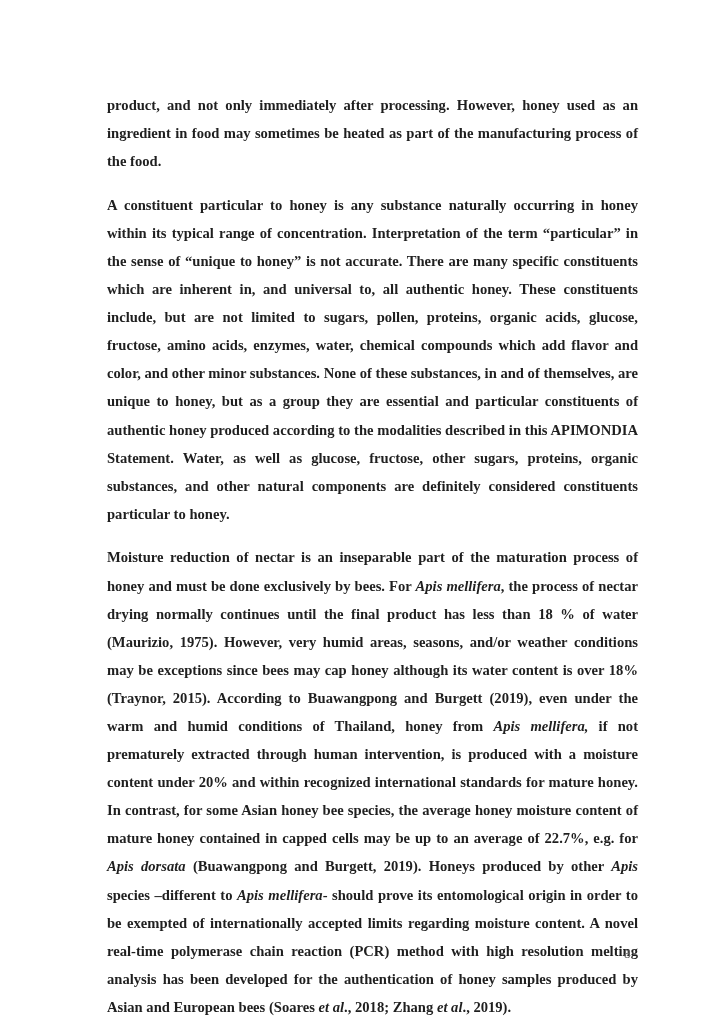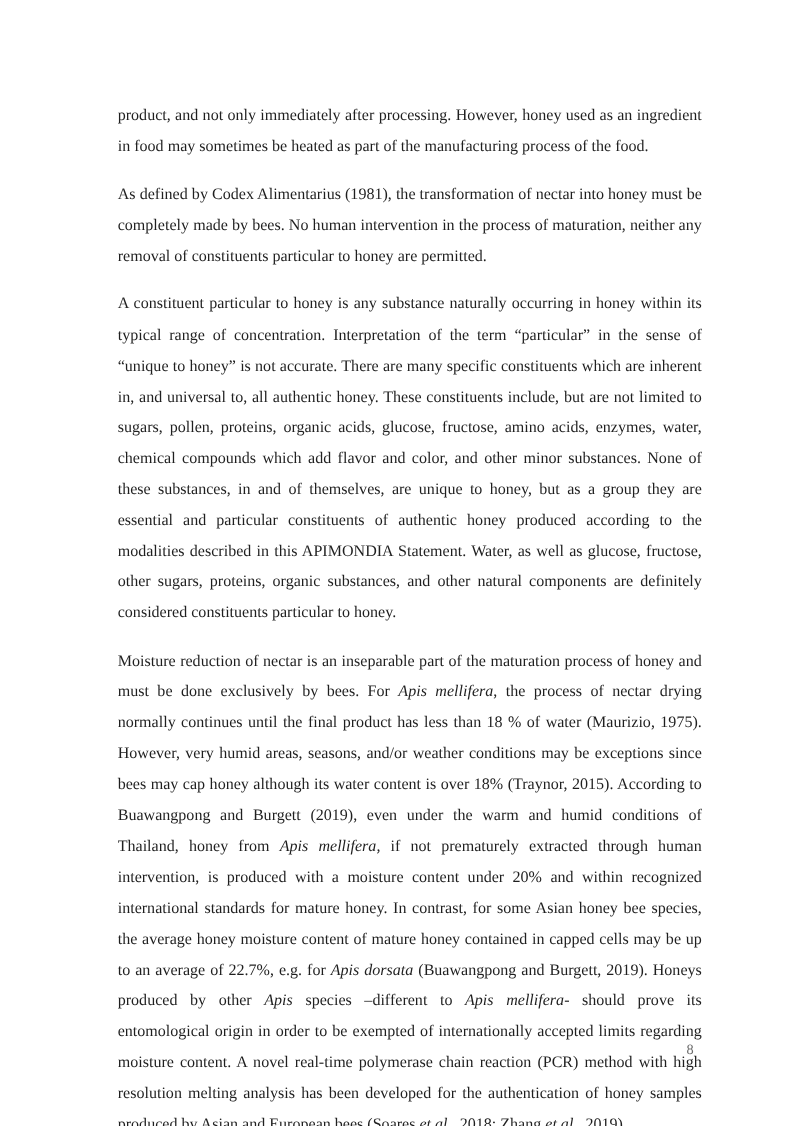--- a/index.html
+++ b/index.html
@@ -7,32 +7,31 @@
   .page {
     position: absolute; left: 0; top: 0; width: 724px; height: 1024px;
     background: #ffffff;
   }
   .body-text {
     position: absolute; left: 107px; width: 531px; top: 91px;
     font-family: "Liberation Serif", serif;
     font-size: 14.6px; line-height: 28.1px; color: #1f1f1f;
     text-align: justify;
   }
-  .body-text p { margin: 0 0 15.5px 0; }
+  .body-text p { margin: 0 0 15.5px 0; font-weight: bold; }
   .body-text p:last-child { margin-bottom: 0; }
   .body-text i { font-style: italic; }
   .page-number {
     position: absolute; left: 624px; top: 946px;
     font-family: "Liberation Serif", serif; font-size: 13px; color: #6a6a6a;
   }
 </style>
 </head>
 <body>
 
 <div class="page">
   <div class="body-text" id="body-text">
       <p><span>product, and not only immediately after processing. However, honey used as an ingredient in food may sometimes be heated as part of the manufacturing process of the food.</span></p>
-      <p><span>As defined by Codex Alimentarius (1981), the transformation of nectar into honey must be completely made by bees. No human intervention in the process of maturation, neither any removal of constituents particular to honey are permitted.</span></p>
       <p><span>A constituent particular to honey is any substance naturally occurring in honey within its typical range of concentration. Interpretation of the term “particular” in the sense of “unique to honey” is not accurate. There are many specific constituents which are inherent in, and universal to, all authentic honey. These constituents include, but are not limited to sugars, pollen, proteins, organic acids, glucose, fructose, amino acids, enzymes, water, chemical compounds which add flavor and color, and other minor substances.  None of these substances, in and of themselves, are unique to honey, but as a group they are essential and particular constituents of authentic honey produced according to the modalities described in this APIMONDIA Statement. Water, as well as glucose, fructose, other sugars, proteins, organic substances, and other natural components are definitely considered constituents particular to honey.</span></p>
       <p><span>Moisture reduction of nectar is an inseparable part of the maturation process of honey and must be done exclusively by bees.  For </span><i>Apis mellifera</i><span>, the process of nectar drying normally continues until the final product has less than 18 % of water (Maurizio, 1975). However, very humid areas, seasons, and/or weather conditions may be exceptions since bees may cap honey although its water content is over 18% (Traynor, 2015).  According to Buawangpong and Burgett (2019), even under the warm and humid conditions of Thailand, honey from </span><i>Apis mellifera,</i><span> if not prematurely extracted through human intervention, is produced with a moisture content under 20% and within recognized international standards for mature honey. In contrast, for some Asian honey bee species, the average honey moisture content of mature honey contained in capped cells may be up to an average of 22.7%, e.g. for </span><i>Apis dorsata</i><span> (Buawangpong and Burgett, 2019). Honeys produced by other </span><i>Apis</i><span> species –different to </span><i>Apis mellifera</i><span>- should prove its entomological origin in order to be exempted of internationally accepted limits regarding moisture content. A novel real-time polymerase chain reaction (PCR) method with high resolution melting analysis has been developed for the authentication of honey samples produced by Asian and European bees (Soares </span><i>et al</i><span>., 2018; Zhang </span><i>et al</i><span>., 2019).</span></p>
     </div>
   <div class="page-number">8</div>
 </div>
 
 </body></html>

